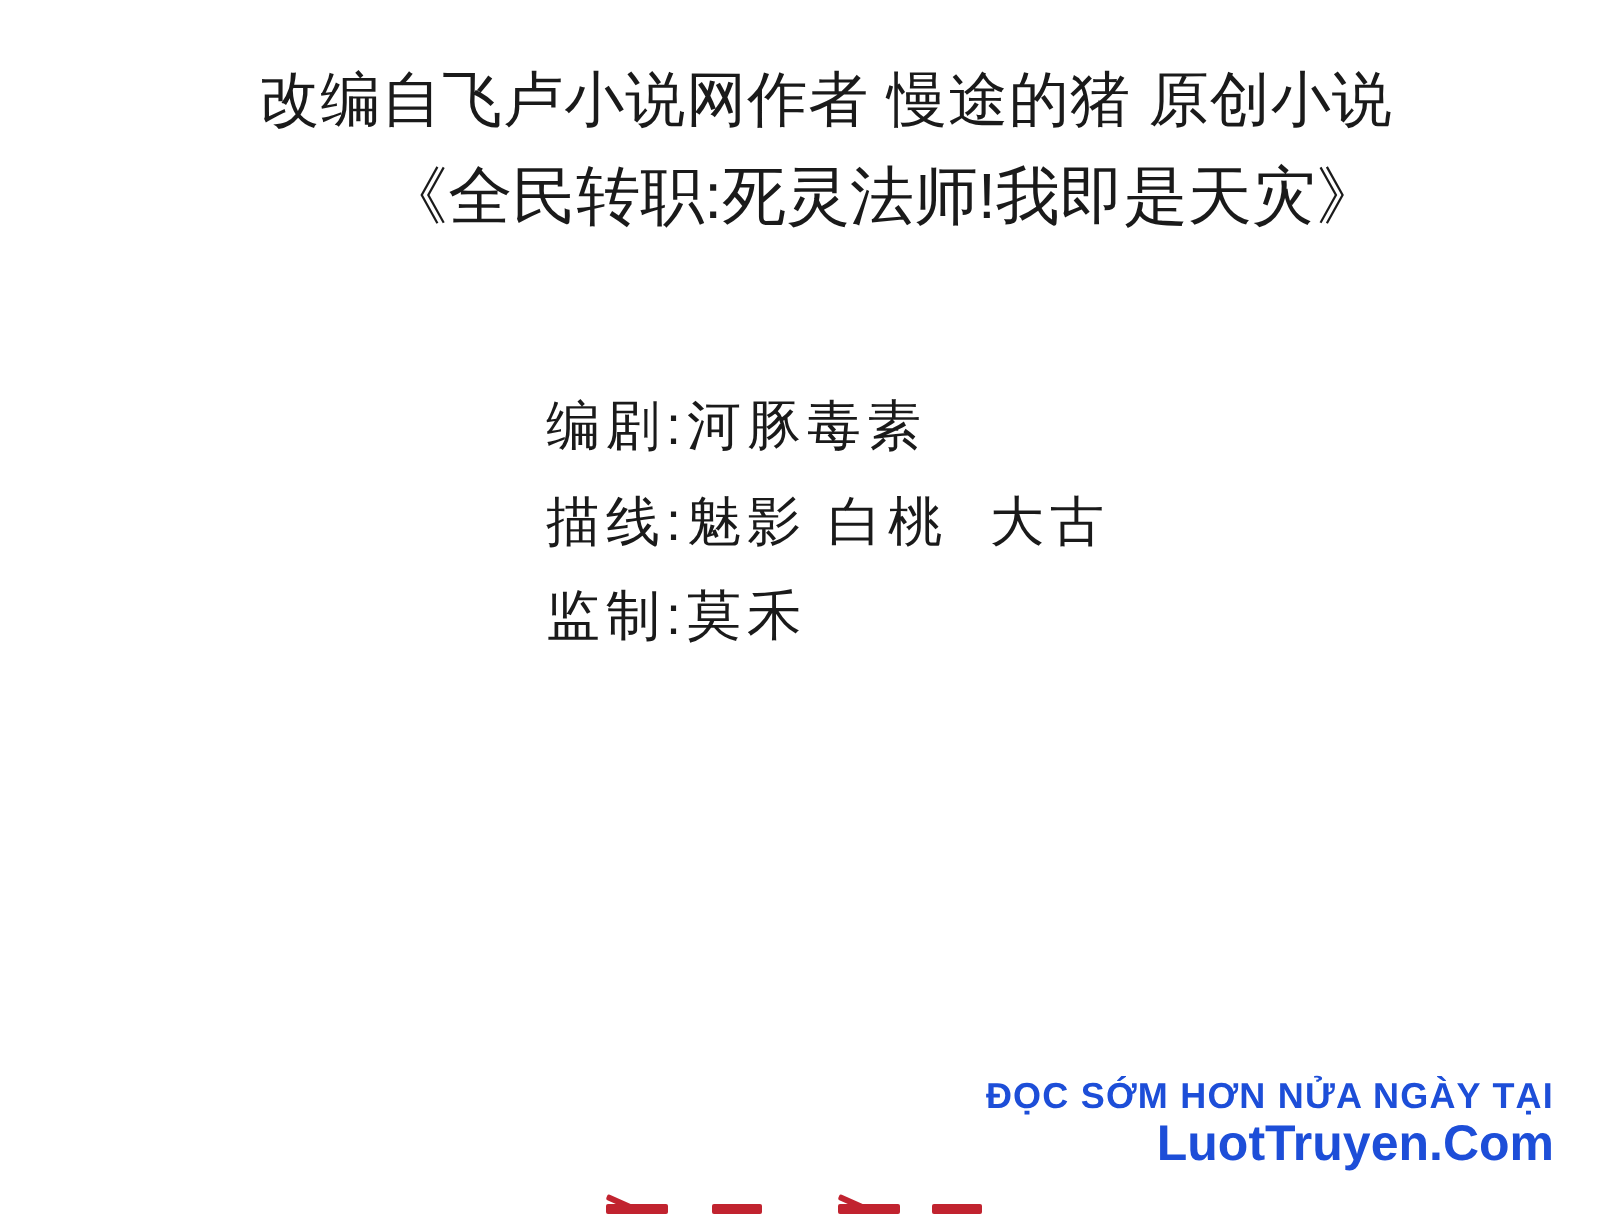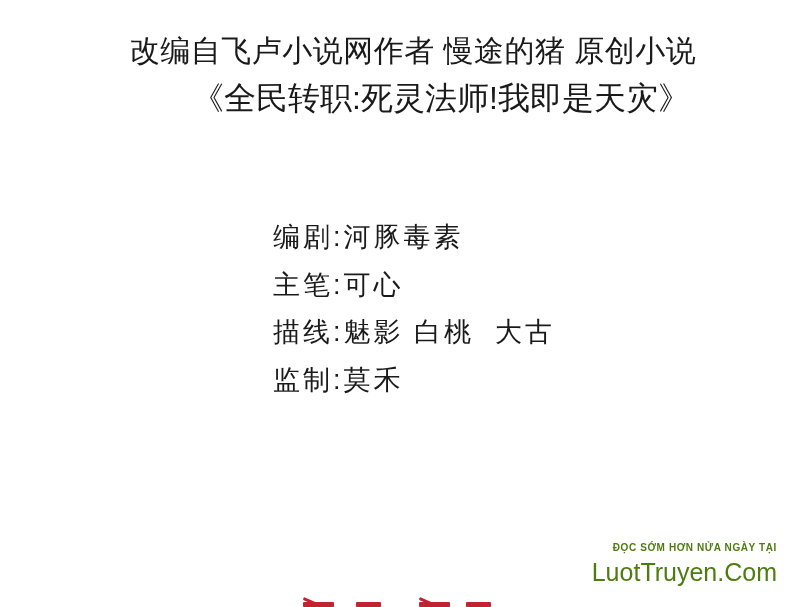--- a/index.html
+++ b/index.html
@@ -46,52 +46,51 @@
     font-weight: 500;
     white-space: pre;
     margin-left: 41px;
   }
 
   
   .credits {
     position: absolute;
     top: 190px;
     left: 273px;
-    margin-top: 24px;
   }
   .credit-line {
     font-size: 27px;
     line-height: 47.5px;
     letter-spacing: 3px;
     white-space: pre;
     font-weight: 500;
   }
   .credit-label, .credit-value {
     white-space: pre;
   }
 
   
   .watermark {
     position: absolute;
     top: 540px;
     right: 23px;
     text-align: right;
   }
   .watermark-tagline {
-    font-size: 10px;
+    font-size: 18px;
     font-weight: bold;
     letter-spacing: 0.6px;
-    color: #4d7c0f;
+    color: #1d4ed8;
     line-height: 16px;
     white-space: pre;
   }
   .watermark-site {
     font-size: 25px;
-    font-weight: normal;
-    color: #4d7c0f;
+    font-weight: bold;
+    color: #1d4ed8;
     line-height: 27px;
     margin-top: 3px;
     white-space: pre;
   }
 
   
   .red-frags {
     position: absolute;
     left: 0;
     top: 0;
@@ -132,21 +131,20 @@
 <body>
 
 <div class="page">
 
   <div class="header-line1">改编自飞卢小说网作者 慢途的猪 原创小说</div>
 
   <div class="header-title">《全民转职:死灵法师!我即是天灾》</div>
 
   <div class="credits">
     <div class="credit-line"><span class="credit-label">编剧:</span><span class="credit-value">河豚毒素</span></div>
-    <div class="credit-line"><span class="credit-label">主笔:</span><span class="credit-value">可心</span></div>
     <div class="credit-line"><span class="credit-label">描线:</span><span class="credit-value">魅影 白桃  大古</span></div>
     <div class="credit-line"><span class="credit-label">监制:</span><span class="credit-value">莫禾</span></div>
   </div>
 
   <div class="watermark">
     <div class="watermark-tagline">ĐỌC SỚM HƠN NỬA NGÀY TẠI</div>
     <div class="watermark-site">LuotTruyen.Com</div>
   </div>
 
   <div class="red-frags">

